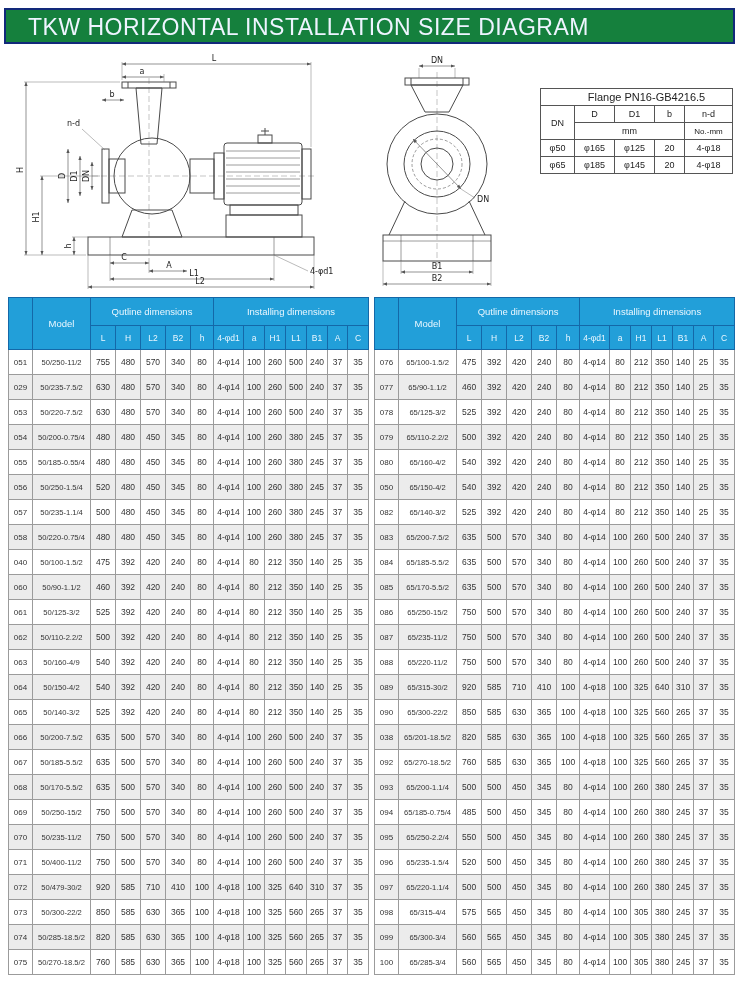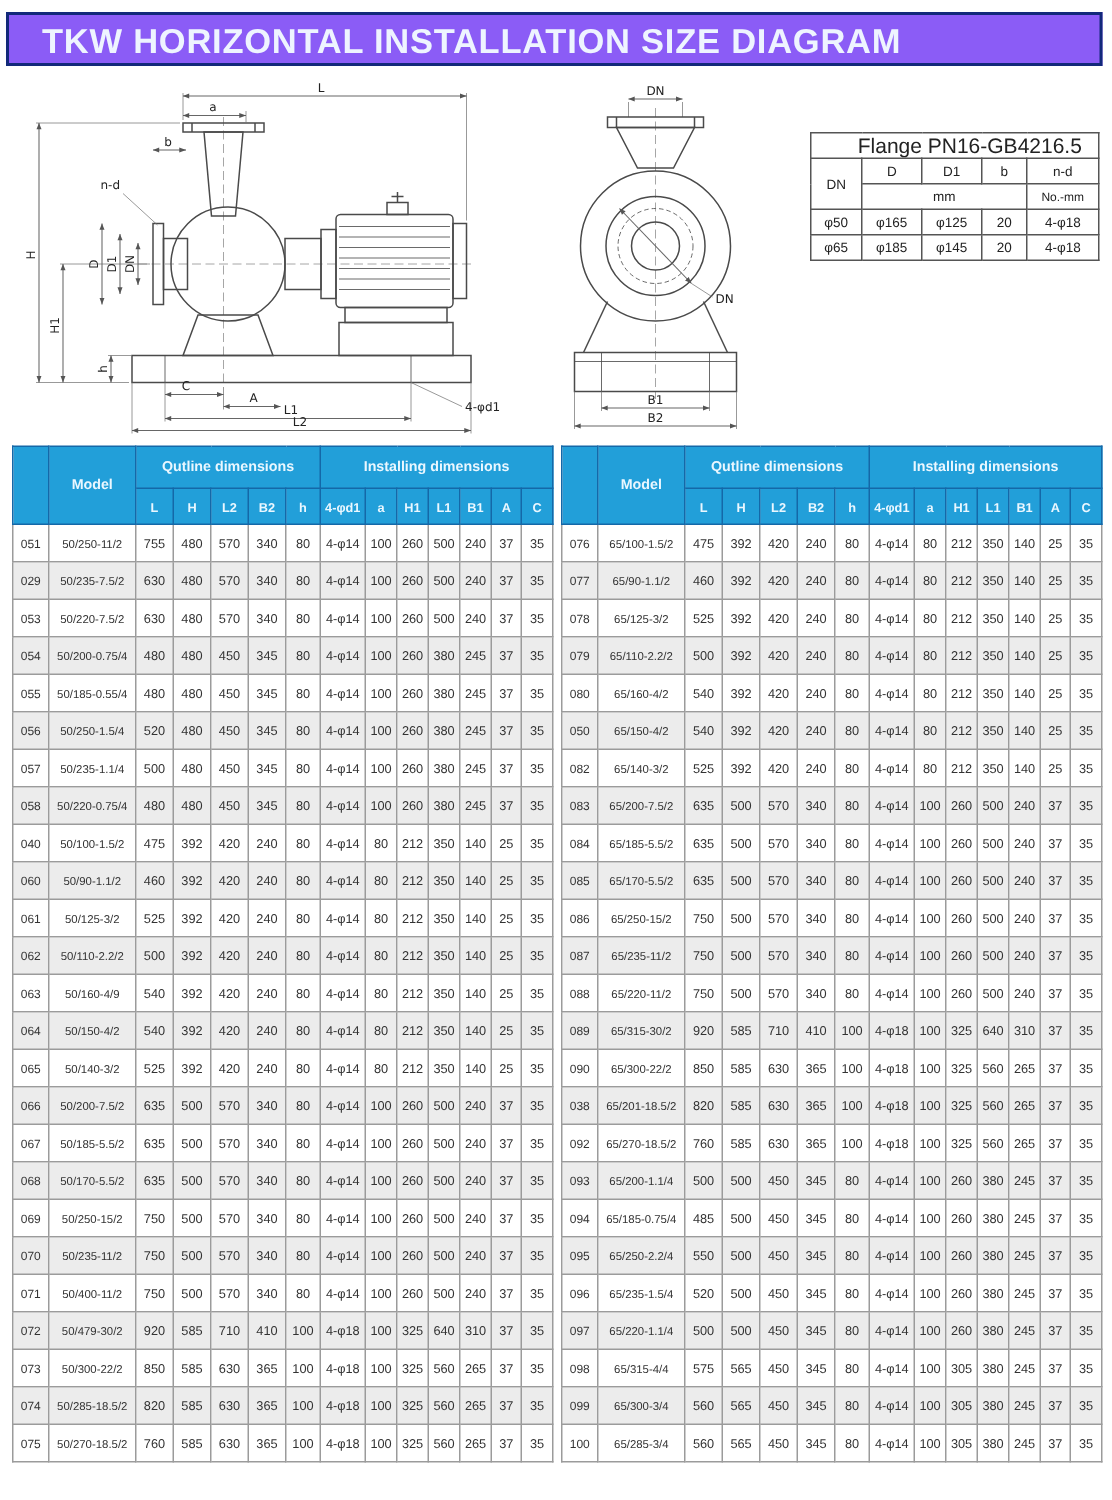--- a/index.html
+++ b/index.html
@@ -3,47 +3,47 @@
 <meta charset="utf-8">
 <style>
   html,body{margin:0;padding:0;background:#fff;}
   body{
     width:741px;height:1000px;position:relative;overflow:hidden;
     font-family:"Liberation Sans","DejaVu Sans",sans-serif;color:#333;
   }
   
   .banner{
     margin:8px 6px 0 4px;height:36px;line-height:34px;
-    background:#8b5cf6;border:2px solid #12297a;
-    color:#eef4ff;font-size:23px;font-weight:bold;letter-spacing:.5px;
+    background:#15803d;border:2px solid #12297a;
+    color:#eef4ff;font-size:23px;font-weight:normal;letter-spacing:.5px;
     padding-left:22px;box-sizing:border-box;
   }
   
   .diagrams{display:flex;align-items:flex-start;padding:8px 2px 0 12px;height:248px;box-sizing:border-box;}
   svg{display:block;}
   .draw{stroke:#4a4a4a;stroke-width:1;fill:none;}
   .thin{stroke:#4a4a4a;stroke-width:.55;fill:none;}
   .cl{stroke:#888;stroke-width:.5;stroke-dasharray:6 3;fill:none;}
   .dim{stroke:#666;stroke-width:.7;fill:none;}
   .ext{stroke:#777;stroke-width:.5;fill:none;}
   .lbl{font-family:"DejaVu Sans",sans-serif;font-size:8px;fill:#222;}
   .dashed{stroke-dasharray:3 2;}
   
   .flangeBox{margin:36px 0 0 8px;}
   table.flange{border-collapse:collapse;width:192px;table-layout:fixed;}
   table.flange td{
     border:1px solid #555;text-align:center;font-size:9px;color:#222;
     height:16px;padding:0 2px;background:#fff;
   }
-  table.flange td.ft{font-size:14px;padding-left:22px;}
+  table.flange td.ft{font-size:11px;padding-left:22px;}
   
   .tables{display:flex;gap:5px;padding:5px 0 0 8px;}
   table.size{border-collapse:collapse;table-layout:fixed;width:360px;border:1px solid #3a3a3a;}
   table.size th{
-    background:#229fd9;color:#eaf7ff;font-weight:bold;
+    background:#229fd9;color:#eaf7ff;font-weight:normal;
     border:1px solid #1468a8;font-size:8.5px;padding:0;
   }
   table.size th.gh{height:27px;font-size:9.5px;}
   table.size tr.sub th{height:23px;}
   table.size td{
     border:1px solid #9b9b9b;text-align:center;vertical-align:middle;
     font-size:8.5px;height:24px;padding:0 1px;background:#fff;color:#333;
     white-space:nowrap;overflow:hidden;
   }
   table.size tbody tr:nth-child(even) td{background:#ececec;}

